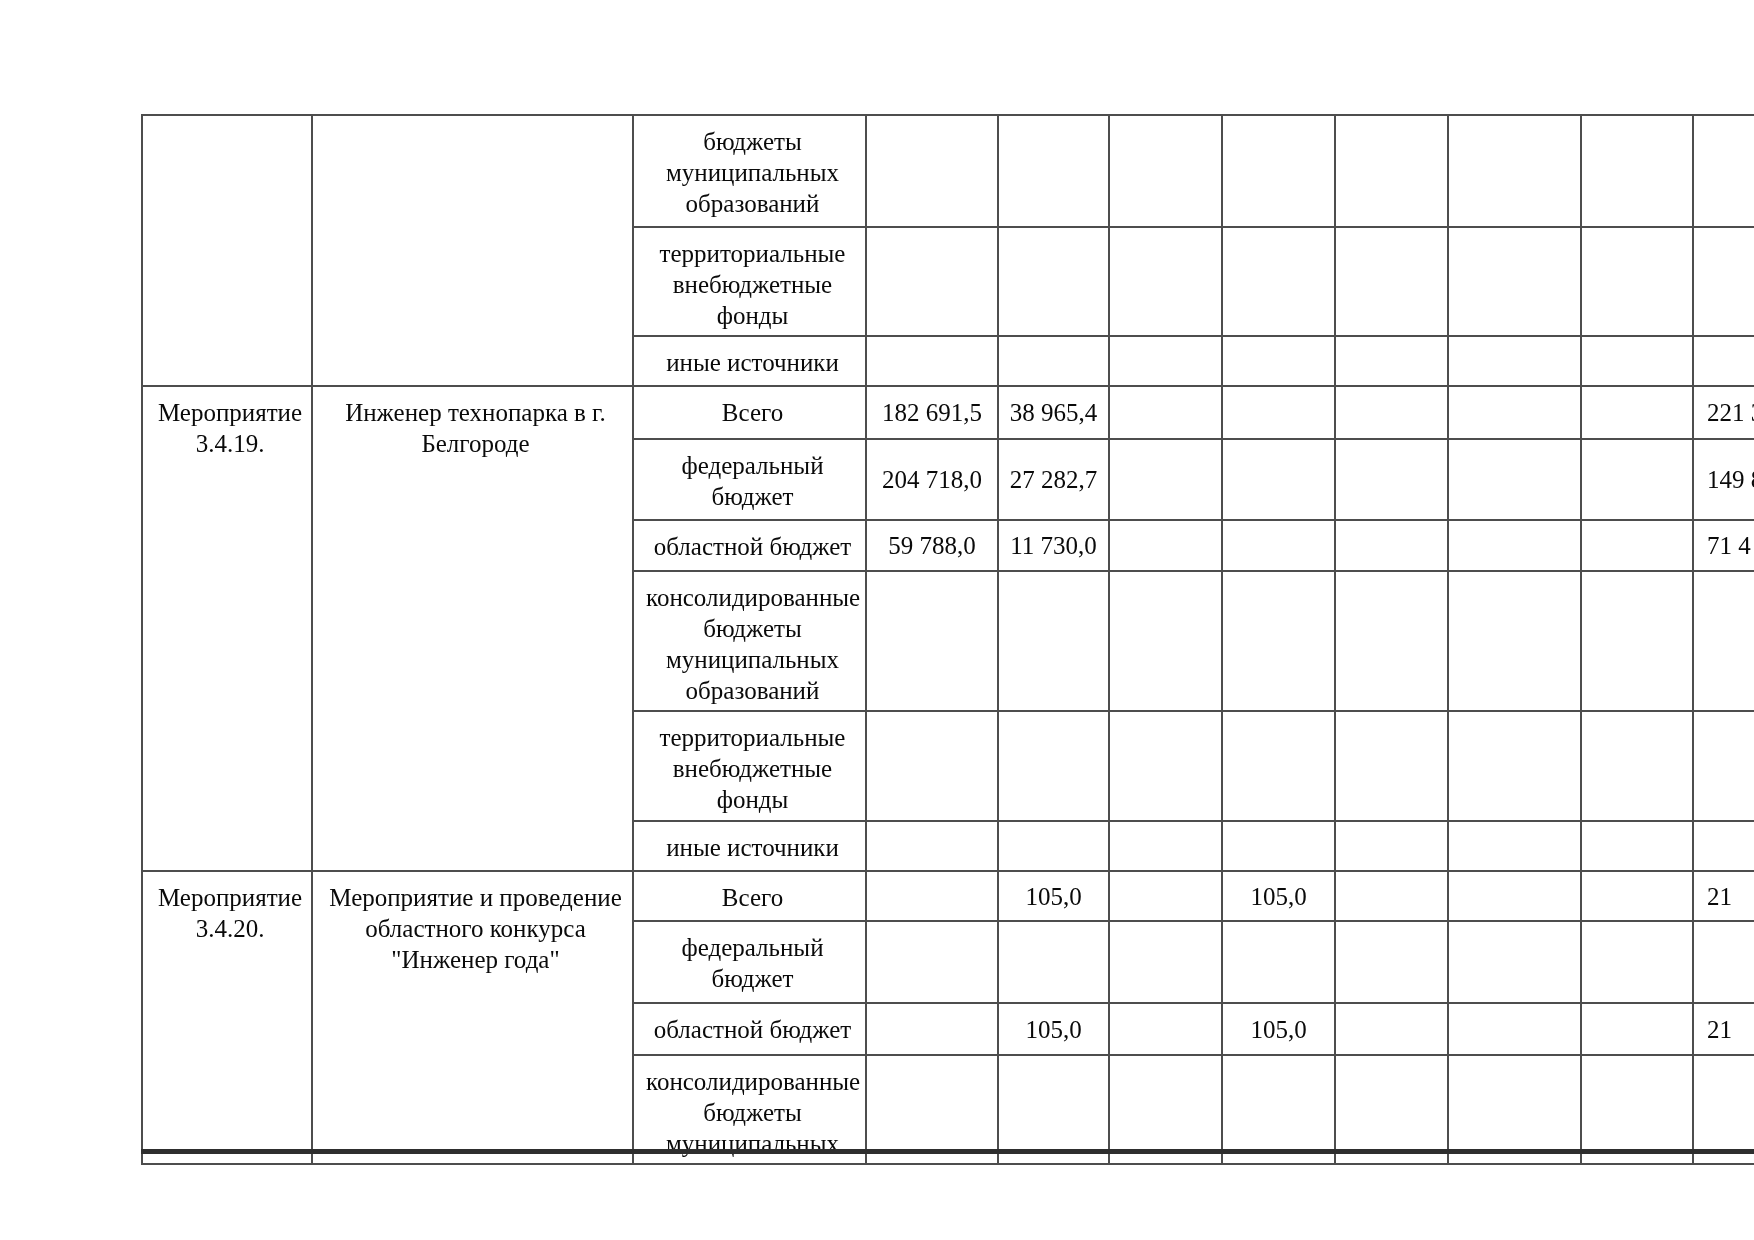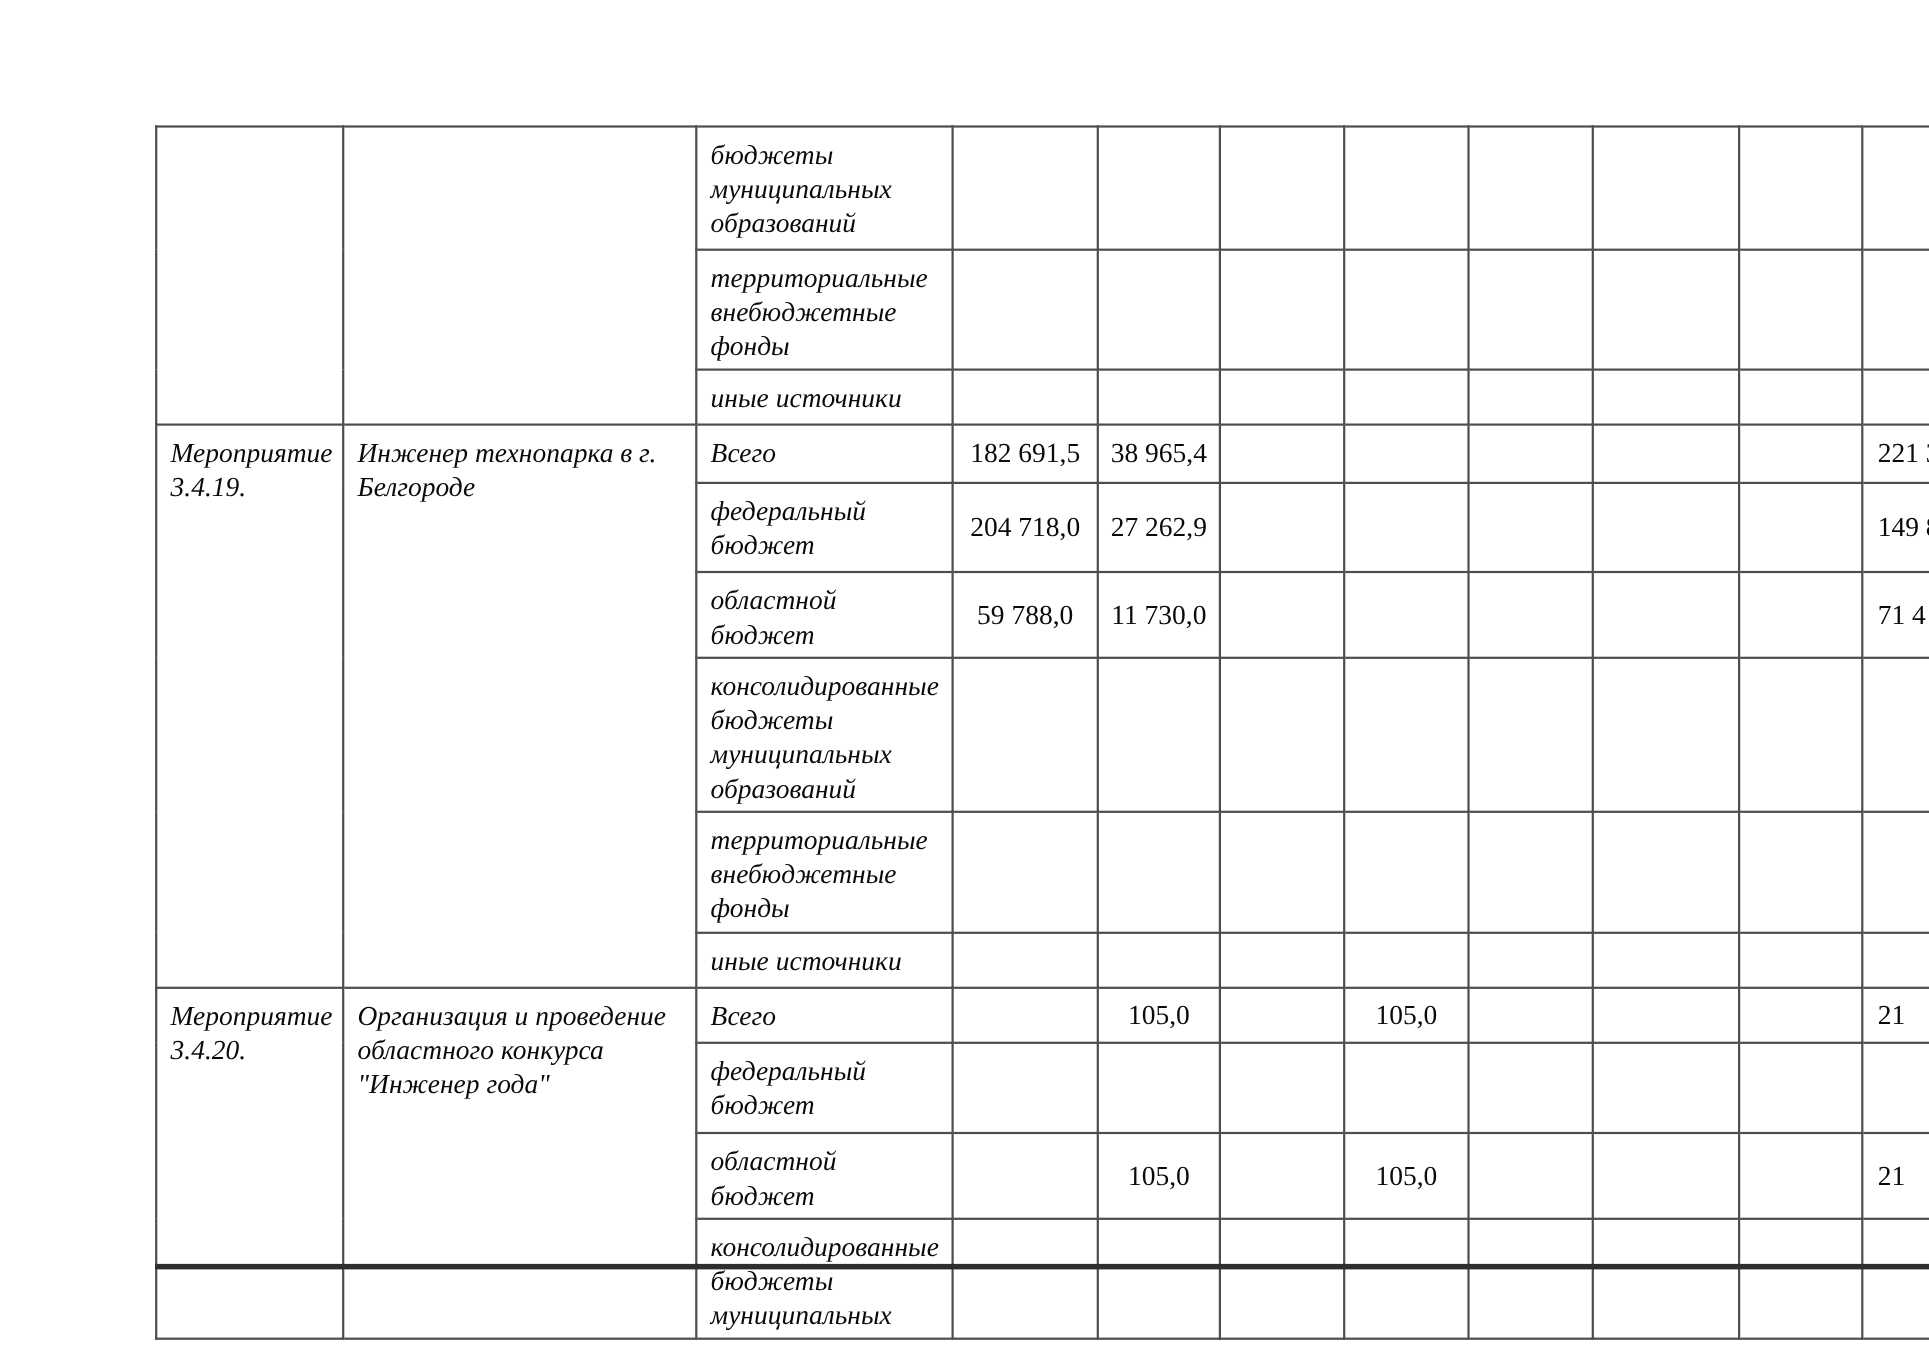--- a/index.html
+++ b/index.html
@@ -28,24 +28,23 @@
     line-height: 31px;
   }
   table.budget td {
     border: 2px solid #4d4d4d;
     overflow: hidden;
     box-sizing: border-box;
   }
   
   td.m, td.d, td.s {
     vertical-align: top;
-    text-align: left;
+    text-align: center;
     padding: 10px 6px 4px 12px;
     white-space: pre-line;
-    font-style: italic;
   }
   
   td.v {
     vertical-align: middle;
     text-align: center;
     padding: 0 4px;
     white-space: nowrap;
   }
   
   td.v.last {
@@ -146,21 +145,21 @@
         <td class="v"></td>
         <td class="v"></td>
         <td class="v"></td>
         <td class="v"></td>
         <td class="v last">221 3</td>
       </tr>
       <tr class="r5">
         <td class="s">федеральный
 бюджет</td>
         <td class="v">204 718,0</td>
-        <td class="v">27 262,9</td>
+        <td class="v">27 282,7</td>
         <td class="v"></td>
         <td class="v"></td>
         <td class="v"></td>
         <td class="v"></td>
         <td class="v"></td>
         <td class="v last">149 8</td>
       </tr>
       <tr class="r6">
         <td class="s">областной бюджет</td>
         <td class="v">59 788,0</td>
@@ -207,21 +206,21 @@
         <td class="v"></td>
         <td class="v"></td>
         <td class="v"></td>
         <td class="v"></td>
         <td class="v last"></td>
       </tr>
 
       <tr class="r10">
         <td class="m" rowspan="4">Мероприятие
 3.4.20.</td>
-        <td class="d" rowspan="4">Организация и проведение
+        <td class="d" rowspan="4">Мероприятие и проведение
 областного конкурса
 "Инженер года"</td>
         <td class="s">Всего</td>
         <td class="v"></td>
         <td class="v">105,0</td>
         <td class="v"></td>
         <td class="v">105,0</td>
         <td class="v"></td>
         <td class="v"></td>
         <td class="v"></td>

